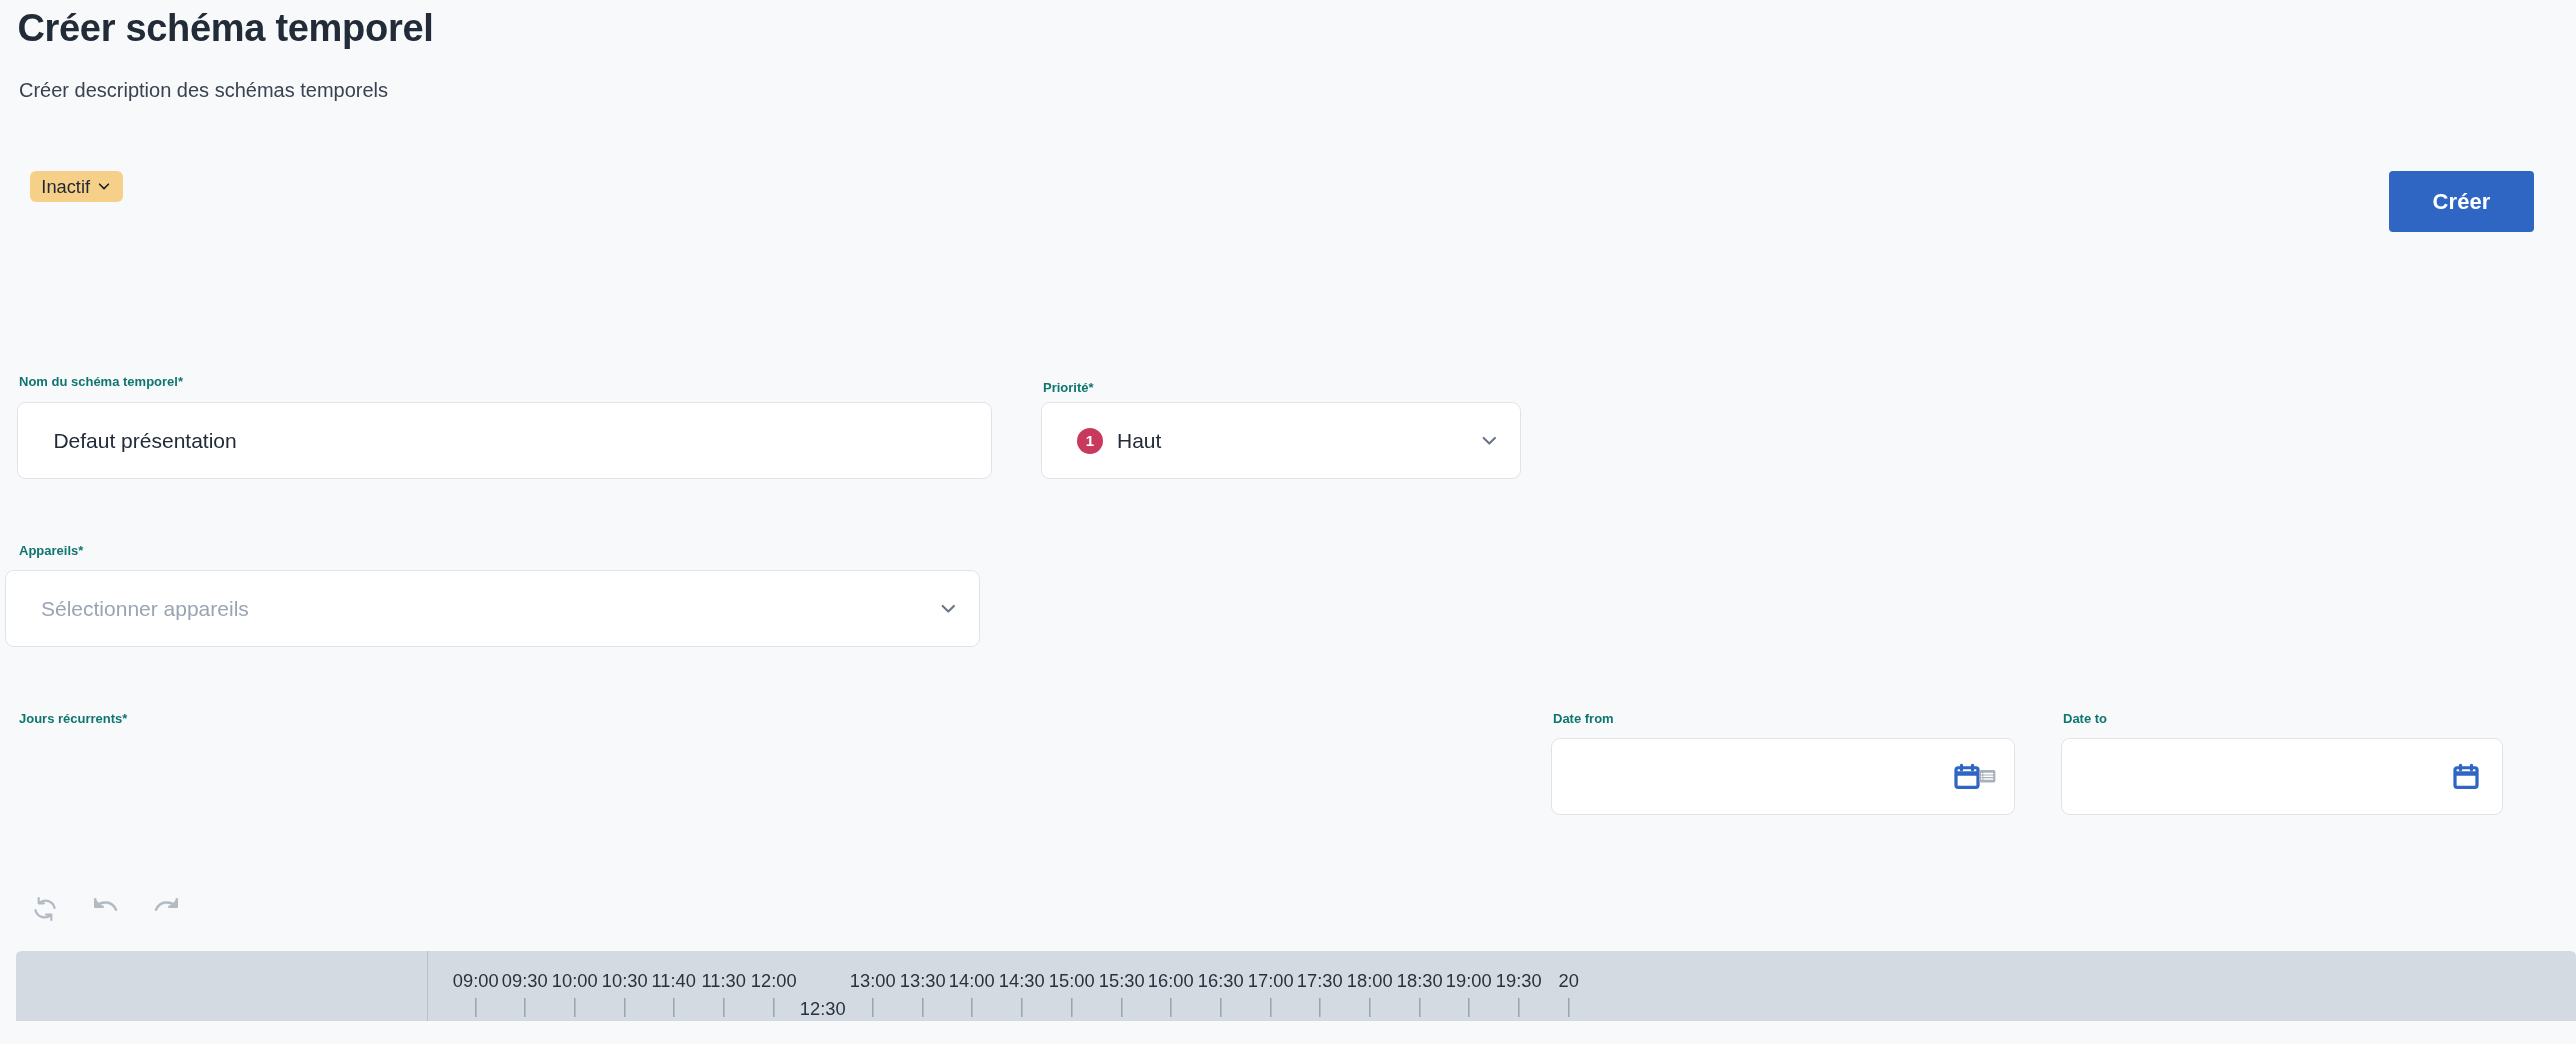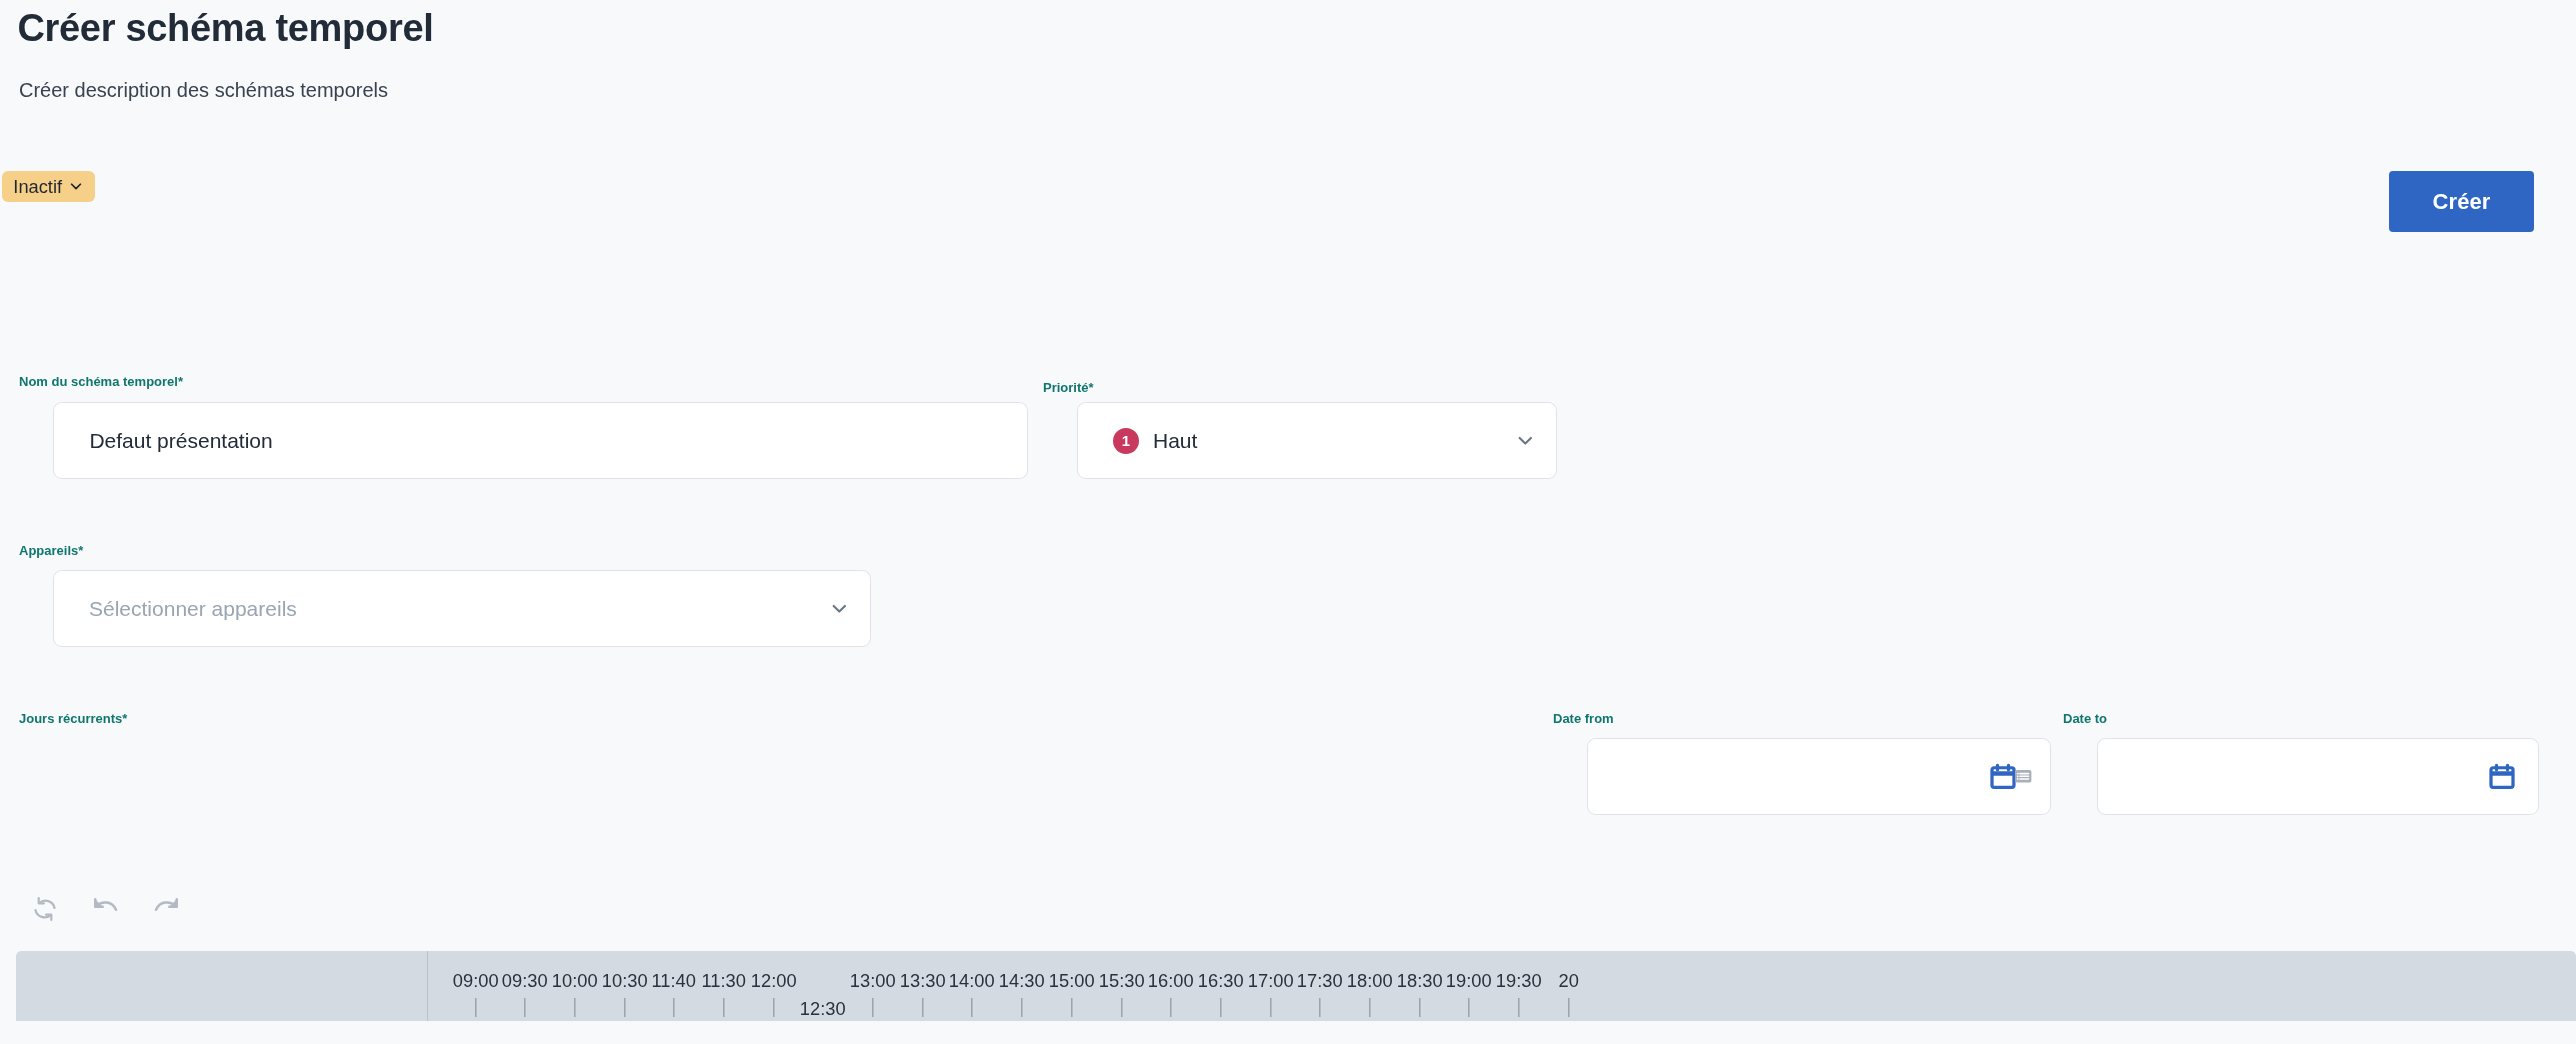--- a/index.html
+++ b/index.html
@@ -41,21 +41,21 @@
     top: 77px;
     font-size: 20px;
     font-weight: 400;
     color: #384250;
     line-height: 1.3;
   }
 
   
   .status-badge {
     position: absolute;
-    left: 2px;
+    left: 30px;
     top: 171px;
     height: 31px;
     display: inline-flex;
     align-items: center;
     gap: 7px;
     padding: 0 12.2px 0 11.3px;
     background: #f6cf88;
     border-radius: 6.1px;
     font-size: 18.3px;
     font-weight: 400;
@@ -106,21 +106,20 @@
   .field-box {
     position: absolute;
     background: #ffffff;
     border: 1.3px solid #dfe3e9;
     border-radius: 8.7px;
     display: flex;
     align-items: center;
     padding: 0 19px 0 35px;
     font-size: 21px;
     color: #222b38;
-    margin-left: 36px;
   }
   .field-box.input-like { cursor: text; }
   .field-box.select-like { cursor: pointer; }
 
   .field-value { flex: 0 0 auto; }
   .field-placeholder { color: #9aa4b2; flex: 0 0 auto; }
 
   .spacer { flex: 1 1 auto; }
 
   .chev-icon {
@@ -261,21 +260,21 @@
     </span>
     <span class="spacer"></span>
     <span class="chev-icon">
       <svg viewBox="0 0 24 24" width="22.6" height="22.6" fill="none" stroke="currentColor" stroke-width="2.2" stroke-linecap="round" stroke-linejoin="round">
         <polyline points="6,9.5 12,15.5 18,9.5"></polyline>
       </svg>
     </span>
   </div>
 
   <div class="field-label" style="left:19px; top:543px;">Appareils*</div>
-  <div class="field-box select-like" style="left:17px; top:570px; width:818px; height:77px;">
+  <div class="field-box select-like" style="left:5px; top:570px; width:975px; height:77px;">
     <span class="field-placeholder">Sélectionner appareils</span>
     <span class="spacer"></span>
     <span class="chev-icon">
       <svg viewBox="0 0 24 24" width="22.6" height="22.6" fill="none" stroke="currentColor" stroke-width="2.2" stroke-linecap="round" stroke-linejoin="round">
         <polyline points="6,9.5 12,15.5 18,9.5"></polyline>
       </svg>
     </span>
   </div>
 
   <div class="field-label" style="left:19px; top:711px;">Jours récurrents*</div>

